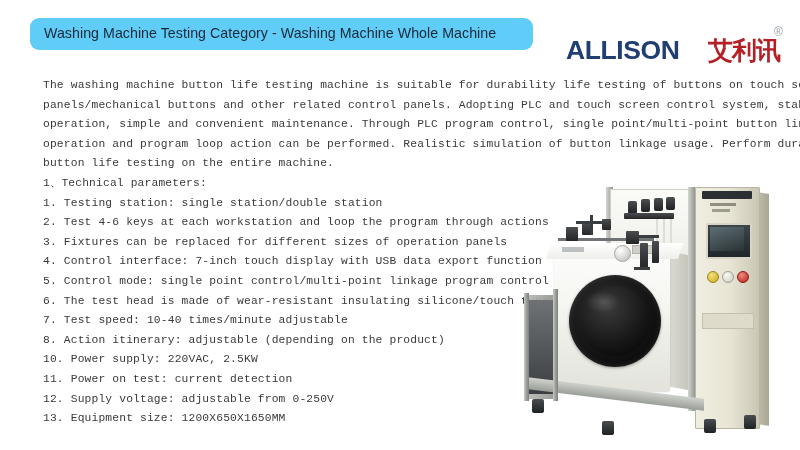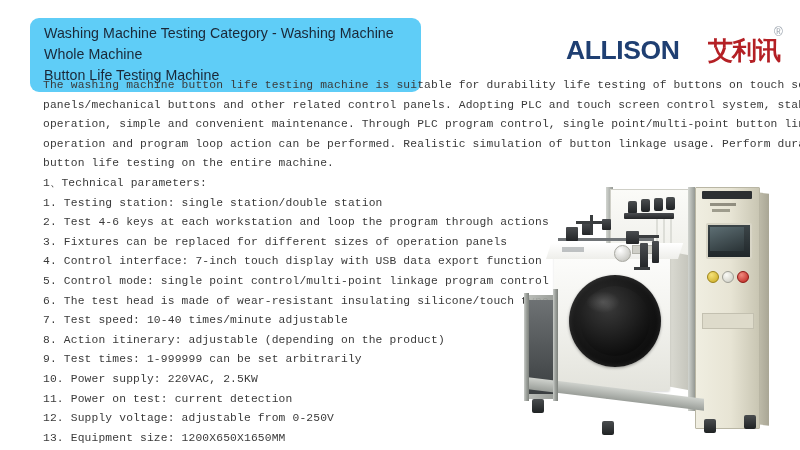--- a/index.html
+++ b/index.html
@@ -17,21 +17,21 @@
 
   
   #header {
     position: absolute;
     left: 0; top: 0;
     width: 800px; height: 72px;
   }
   #title-box {
     position: absolute;
     left: 30px; top: 18px;
-    width: 391px;
+    width: 503px;
     box-sizing: border-box;
     padding: 5px 12px 6px 14px;
     background: #5FCDF7;
     border-radius: 9px;
     color: #1a2838;
     font-family: "Liberation Sans", sans-serif;
     font-size: 14.2px;
     line-height: 21px;
     letter-spacing: 0.05px;
   }
@@ -221,21 +221,20 @@
   }
   .caster { width: 12px; height: 14px; background: linear-gradient(180deg,#4a4d4f,#1f2223); border-radius: 2px; }
 </style>
 </head>
 <body>
 
 <div id="header">
 
   <div id="title-box">
     <span>Washing Machine Testing Category - Washing Machine Whole Machine</span>
-    <span id="title-line-2">Button Life Testing Machine</span>
   </div>
 
   <div id="logo">
     <span id="logo-word">ALLISON</span>
     <span id="logo-cn">艾利讯</span>
     <span id="logo-tm">®</span>
   </div>
 
 </div>
 
@@ -251,21 +250,20 @@
   <span class="hdg">1、Technical parameters:</span>
 
   <span class="li">1. Testing station: single station/double station</span>
   <span class="li">2. Test 4-6 keys at each workstation and loop the program through actions</span>
   <span class="li">3. Fixtures can be replaced for different sizes of operation panels</span>
   <span class="li">4. Control interface: 7-inch touch display with USB data export function</span>
   <span class="li">5. Control mode: single point control/multi-point linkage program control</span>
   <span class="li">6. The test head is made of wear-resistant insulating silicone/touch type metal material,</span>
   <span class="li">7. Test speed: 10-40 times/minute adjustable</span>
   <span class="li">8. Action itinerary: adjustable (depending on the product)</span>
-  <span class="li">9. Test times: 1-999999 can be set arbitrarily</span>
   <span class="li">10. Power supply: 220VAC, 2.5KW</span>
   <span class="li">11. Power on test: current detection</span>
   <span class="li">12. Supply voltage: adjustable from 0-250V</span>
   <span class="li">13. Equipment size: 1200X650X1650MM</span>
 
 </div>
 
 <div id="photo">
 
   <div class="pt" id="backboard-rail"></div>

